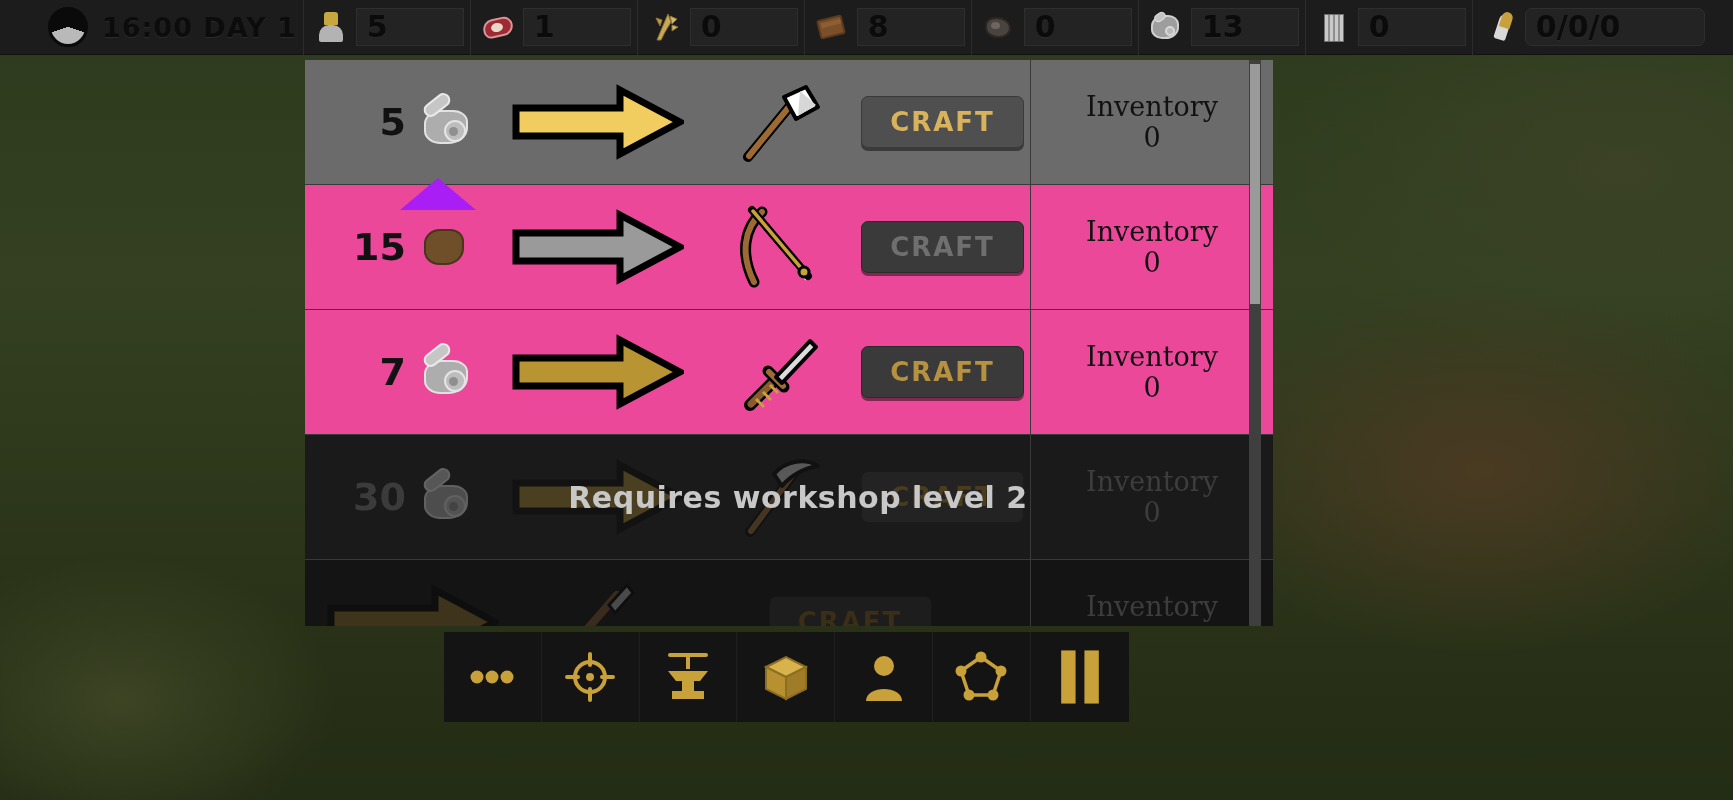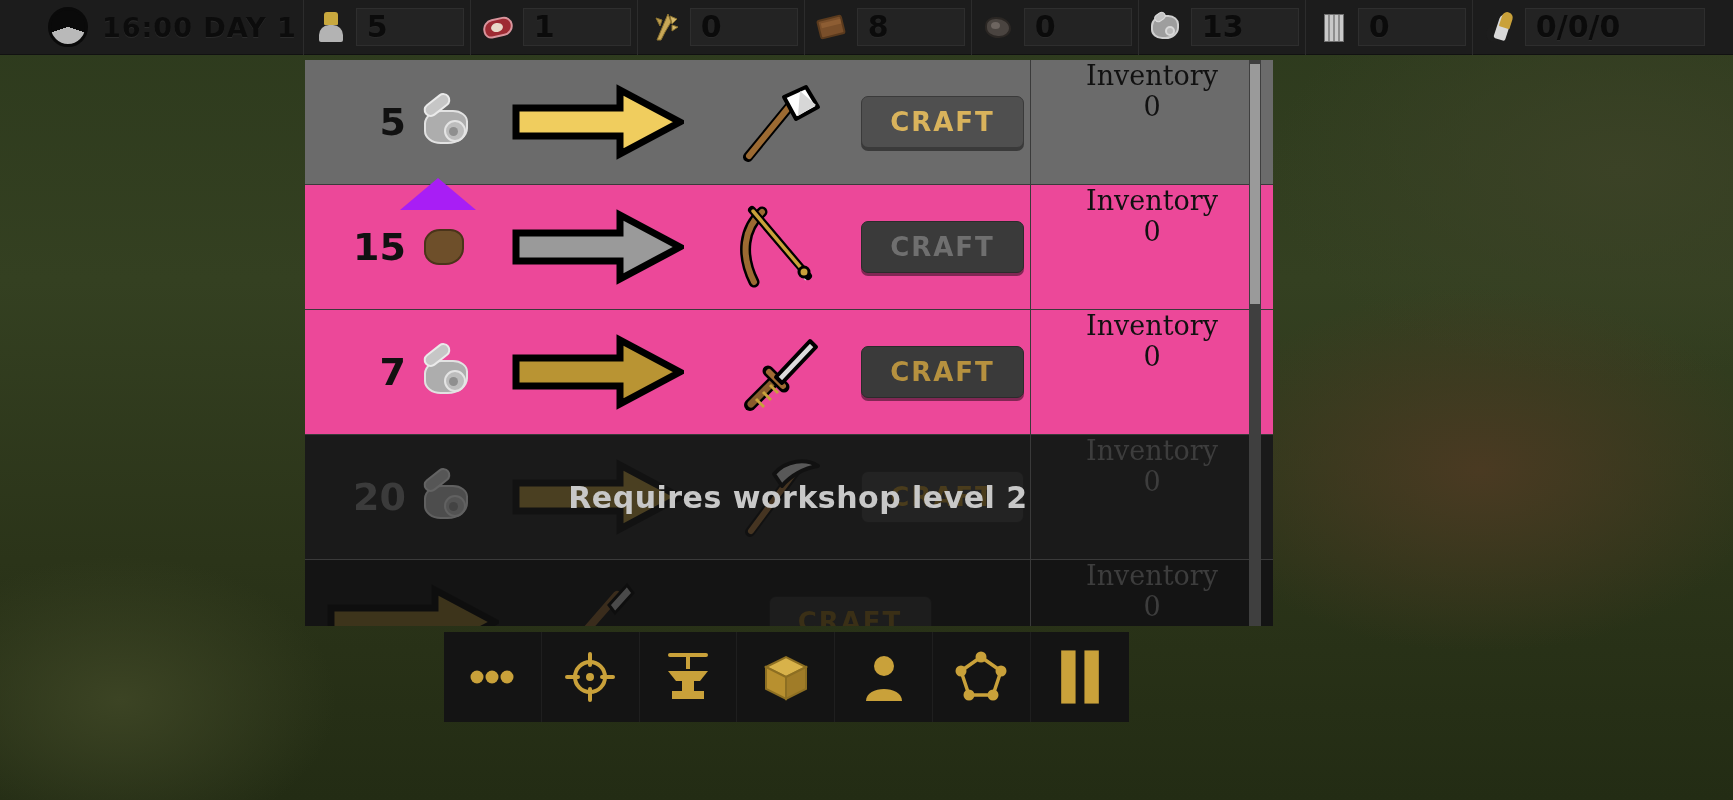--- a/index.html
+++ b/index.html
@@ -122,21 +122,21 @@
     font-size:26px; letter-spacing:2px; color:#d9b35c;
   }
   .row.dark  .craftbtn { background:#3a3a3a; border-color:#2b2b2b; color:#b6913f; }
   .row.dark  .craftbtn.off { color:#6f6f6f; }
   .row.darker .craftbtn { background:#232323; border-color:#1b1b1b; color:#4a3c1c; box-shadow:none; }
   .row.darkest .craftbtn { background:#1d1d1d; border-color:#161616; color:#3a2f16; box-shadow:none; }
 
   .invcell {
     width:243px; height:125px; flex:0 0 auto;
     border-left:1px solid #3a3a3a;
-    display:flex; flex-direction:column; align-items:center; justify-content:flex-start;
+    display:flex; flex-direction:column; align-items:center; justify-content:center;
     font-family:"DejaVu Serif", serif; font-size:27px; color:#111; line-height:1.15;
   }
   .row.darker .invcell, .row.darkest .invcell { color:#3d3d3d; }
 
   
   #scrolltrack {
     position:absolute; right:0; top:60px; width:12px; height:566px;
     background:#3f3f3f; z-index:21;
   }
   #scrollthumb {
@@ -285,21 +285,21 @@
   </div>
 
   <div class="tb-sep"></div>
 
   <div class="tb-cell">
     <div class="tb-icon">
       <div class="i-bullet-c"></div>
         <div class="i-bullet-b"></div>
         <div class="i-bullet-t"></div>
     </div>
-    <div class="tb-box" style="min-width:180px;">
+    <div class="tb-box" style="min-width:180px;border-radius:7px;">
       <span class="tb-val">0/0/0</span>
     </div>
   </div>
 
 </div>
 
 <div id="craftpanel">
 
   <div class="row light">
     <div class="cost">
@@ -393,21 +393,21 @@
       <div class="craftbtn">CRAFT</div>
     </div>
     <div class="invcell">
       <span>Inventory</span>
       <span>0</span>
     </div>
   </div>
 
   <div class="row darker" style="height:125px;">
     <div class="cost">
-      <span class="cost-num">20</span>
+      <span class="cost-num">30</span>
       <span class="res-icon" style="opacity:.35;">
         <span class="rs-a"></span>
           <span class="rs-c"></span>
           <span class="rs-b"></span>
           <span class="rs-d"></span>
       </span>
     </div>
     <div class="arrowcell">
       <svg class="arrow" viewBox="0 0 172 76" style="opacity:.30;">
         <path d="M4 24 H108 V6 L168 38 L108 70 V52 H4 Z" fill="#b99433" stroke="#000" stroke-width="7" stroke-linejoin="miter"></path>

